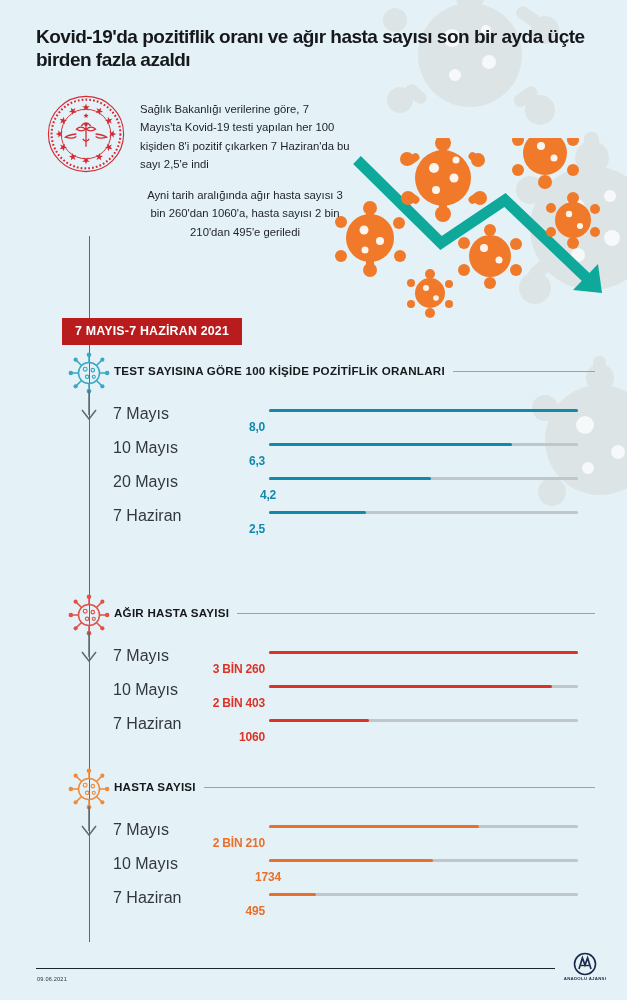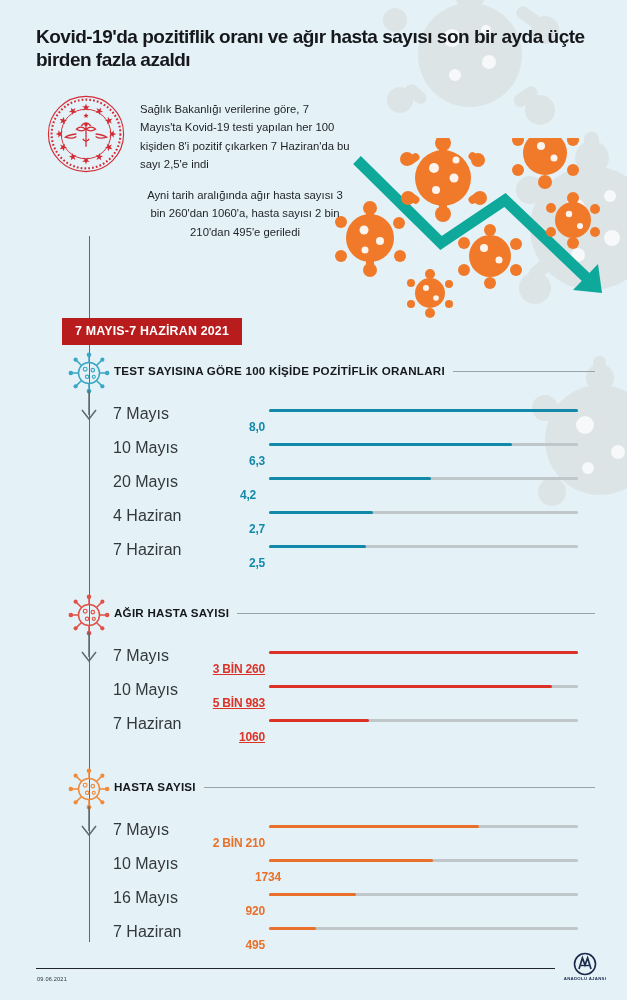--- a/index.html
+++ b/index.html
@@ -76,21 +76,21 @@
     position:absolute; height:3px; top:13px;
     background:#bfc7ca; border-radius:2px;
   }
   .fill {
     position:absolute; height:3.6px; top:-0.3px; left:0;
     border-radius:2px;
   }
   
   .teal .row-value { color:#1389aa; }
   .teal .fill { background:#1389aa; }
-  .red  .row-value { color:#dc3226;text-decoration:underline; }
+  .red  .row-value { color:#dc3226; }
   .red  .fill { background:#dc3226; }
   .orange .row-value { color:#e8702a; }
   .orange .fill { background:#e8702a; }
   
   .footer {
     position:absolute; left:0; right:0; bottom:0; height:66px; z-index:4;
   }
   .footer-rule {
     position:absolute; left:36px; right:72px; top:34px;
     height:1px; background:#20242b;
@@ -334,30 +334,23 @@
         </div>
         <div class="row">
           <div class="row-label">10 Mayıs</div>
           <div class="row-value" style="left: 159px;">6,3</div>
           <div class="track" style="left: 269px; width: 309px;">
             <div class="fill" style="width: 243.492px;"></div>
           </div>
         </div>
         <div class="row">
           <div class="row-label">20 Mayıs</div>
-          <div class="row-value" style="left: 150px;">4,2</div>
+          <div class="row-value" style="left: 170px;">4,2</div>
           <div class="track" style="left: 269px; width: 309px;">
             <div class="fill" style="width: 162.225px;"></div>
-          </div>
-        </div>
-        <div class="row">
-          <div class="row-label">4 Haziran</div>
-          <div class="row-value" style="left: 159px;">2,7</div>
-          <div class="track" style="left: 269px; width: 309px;">
-            <div class="fill" style="width: 104.442px;"></div>
           </div>
         </div>
         <div class="row">
           <div class="row-label">7 Haziran</div>
           <div class="row-value" style="left: 159px;">2,5</div>
           <div class="track" style="left: 269px; width: 309px;">
             <div class="fill" style="width: 96.717px;"></div>
           </div>
         </div>
       </div>
@@ -404,21 +397,21 @@
     <div class="rows" style="margin-top:6px;">
         <div class="row">
           <div class="row-label">7 Mayıs</div>
           <div class="row-value" style="left: 159px;">3 BİN 260</div>
           <div class="track" style="left: 269px; width: 309px;">
             <div class="fill" style="width: 309px;"></div>
           </div>
         </div>
         <div class="row">
           <div class="row-label">10 Mayıs</div>
-          <div class="row-value" style="left: 159px;">5 BİN 983</div>
+          <div class="row-value" style="left: 159px;">2 BİN 403</div>
           <div class="track" style="left: 269px; width: 309px;">
             <div class="fill" style="width: 282.735px;"></div>
           </div>
         </div>
         <div class="row">
           <div class="row-label">7 Haziran</div>
           <div class="row-value" style="left: 159px;">1060</div>
           <div class="track" style="left: 269px; width: 309px;">
             <div class="fill" style="width: 100.425px;"></div>
           </div>
@@ -473,27 +466,20 @@
           </div>
         </div>
         <div class="row">
           <div class="row-label">10 Mayıs</div>
           <div class="row-value" style="left: 175px;">1734</div>
           <div class="track" style="left: 269px; width: 309px;">
             <div class="fill" style="width: 164.388px;"></div>
           </div>
         </div>
         <div class="row">
-          <div class="row-label">16 Mayıs</div>
-          <div class="row-value" style="left: 159px;">920</div>
-          <div class="track" style="left: 269px; width: 309px;">
-            <div class="fill" style="width: 87.138px;"></div>
-          </div>
-        </div>
-        <div class="row">
           <div class="row-label">7 Haziran</div>
           <div class="row-value" style="left: 159px;">495</div>
           <div class="track" style="left: 269px; width: 309px;">
             <div class="fill" style="width: 46.968px;"></div>
           </div>
         </div>
       </div>
   </div>
 
   <div class="footer">

